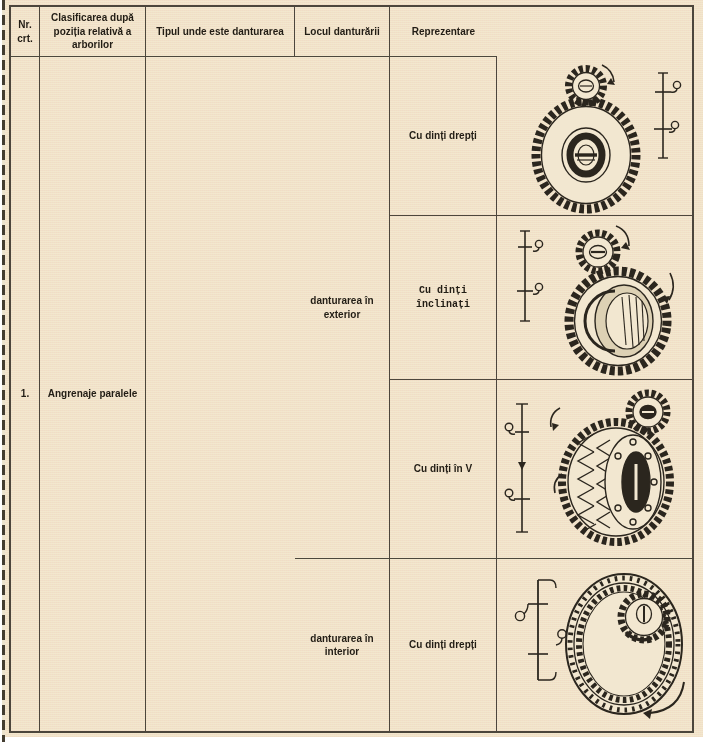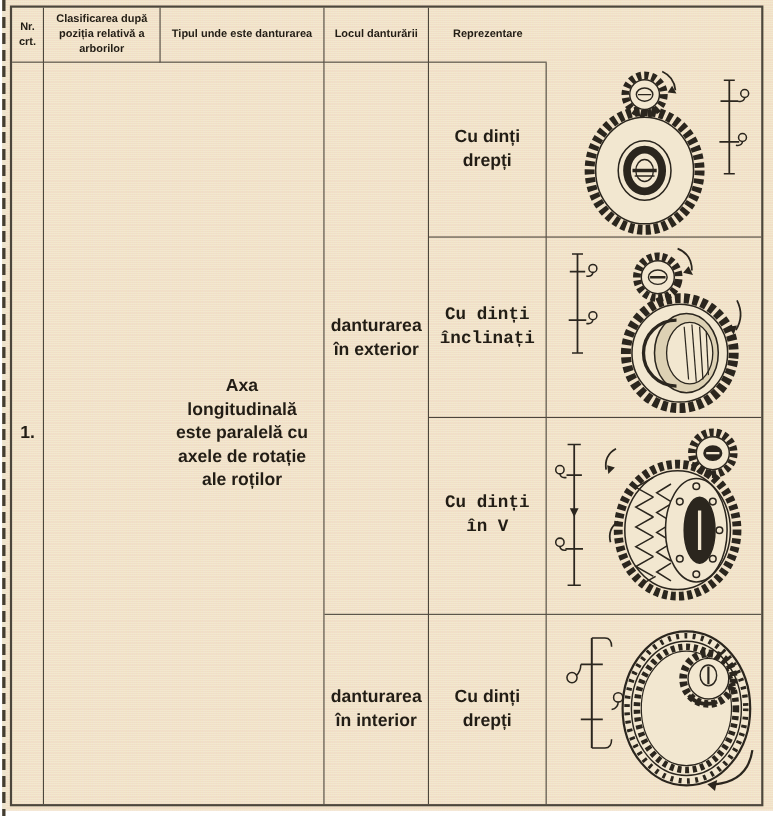--- a/index.html
+++ b/index.html
@@ -26,21 +26,21 @@
     border:2px solid #4c463c;box-sizing:border-box;
     display:grid;
     grid-template-columns:29px 106px 149px 95px 107px 195px;
     grid-template-rows:50px 159px 164px 179px 172px;
   }
   .cell{
     box-sizing:border-box;
     display:flex;align-items:center;justify-content:center;
     text-align:center;
     color:#221d15;
-    font-weight:bold;font-size:16px;line-height:1.35;
+    font-weight:bold;font-size:10px;line-height:1.35;
     padding:2px 5px;
     overflow:hidden;
   }
   .hdr{font-size:10px;letter-spacing:0;}
   .br{border-right:1.5px solid #4c463c;}
   .bb{border-bottom:1.5px solid #4c463c;}
   .rs-all{grid-row:2/6;}
   .rs-ext{grid-row:2/5;}
   svg{display:block;}
   .ill{display:flex;align-items:center;justify-content:center;padding:0;}
@@ -54,28 +54,28 @@
 
   <div class="gtable">
 
     <div class="cell hdr br bb">Nr. crt.</div>
     <div class="cell hdr br bb">Clasificarea după poziția relativă a arborilor</div>
     <div class="cell hdr br bb">Tipul unde este danturarea</div>
     <div class="cell hdr br bb">Locul danturării</div>
     <div class="cell hdr bb">Reprezentare</div>
 
     <div class="cell br rs-all" style="grid-column:1;">1.</div>
-    <div class="cell br rs-all" style="grid-column:3;padding:2px 9px;">Axa longitudinală este paralelă cu axele de rotație ale roților</div>
+    <div class="cell br rs-all" style="grid-column:2;">Angrenaje paralele</div>
 
     <div class="cell br bb rs-ext" style="grid-column:4;">danturarea în exterior</div>
     <div class="cell br" style="grid-column:4;grid-row:5;">danturarea în interior</div>
 
     <div class="cell br bb" style="grid-column:5;grid-row:2;">Cu dinți drepți</div>
     <div class="cell br bb" style="grid-column:5;grid-row:3;font-family:Liberation Mono, monospace;">Cu dinți înclinați</div>
-    <div class="cell br bb" style="grid-column:5;grid-row:4;font-family:Liberation Mono, monospace;">Cu dinți în V</div>
+    <div class="cell br bb" style="grid-column:5;grid-row:4;">Cu dinți în V</div>
     <div class="cell br" style="grid-column:5;grid-row:5;">Cu dinți drepți</div>
 
     <div class="cell bb ill" style="grid-column:6;grid-row:2;">
       <svg width="193" height="155" viewBox="0 0 193 155">
         <g stroke="#2b261e" fill="none" stroke-width="1.4">
 
           <ellipse cx="88" cy="96" rx="50" ry="54" stroke-width="9" stroke-dasharray="4.6 3"></ellipse>
           <ellipse cx="88" cy="96" rx="44.5" ry="48.5" fill="#f2e7d0"></ellipse>
           <ellipse cx="88" cy="96" rx="24" ry="27"></ellipse>
           <ellipse cx="88" cy="96" rx="16" ry="19" stroke-width="7"></ellipse>

